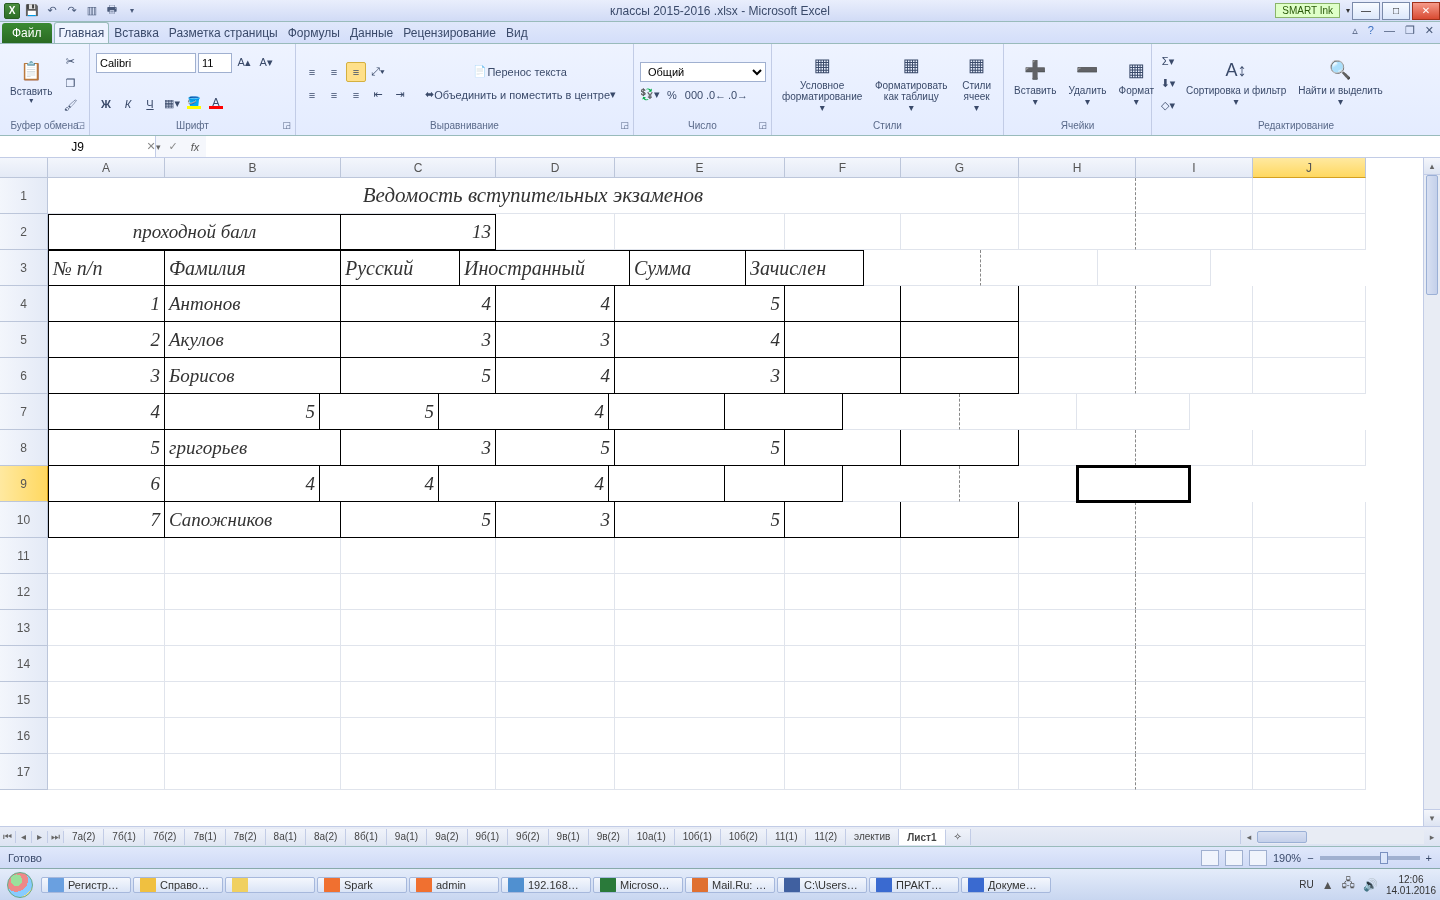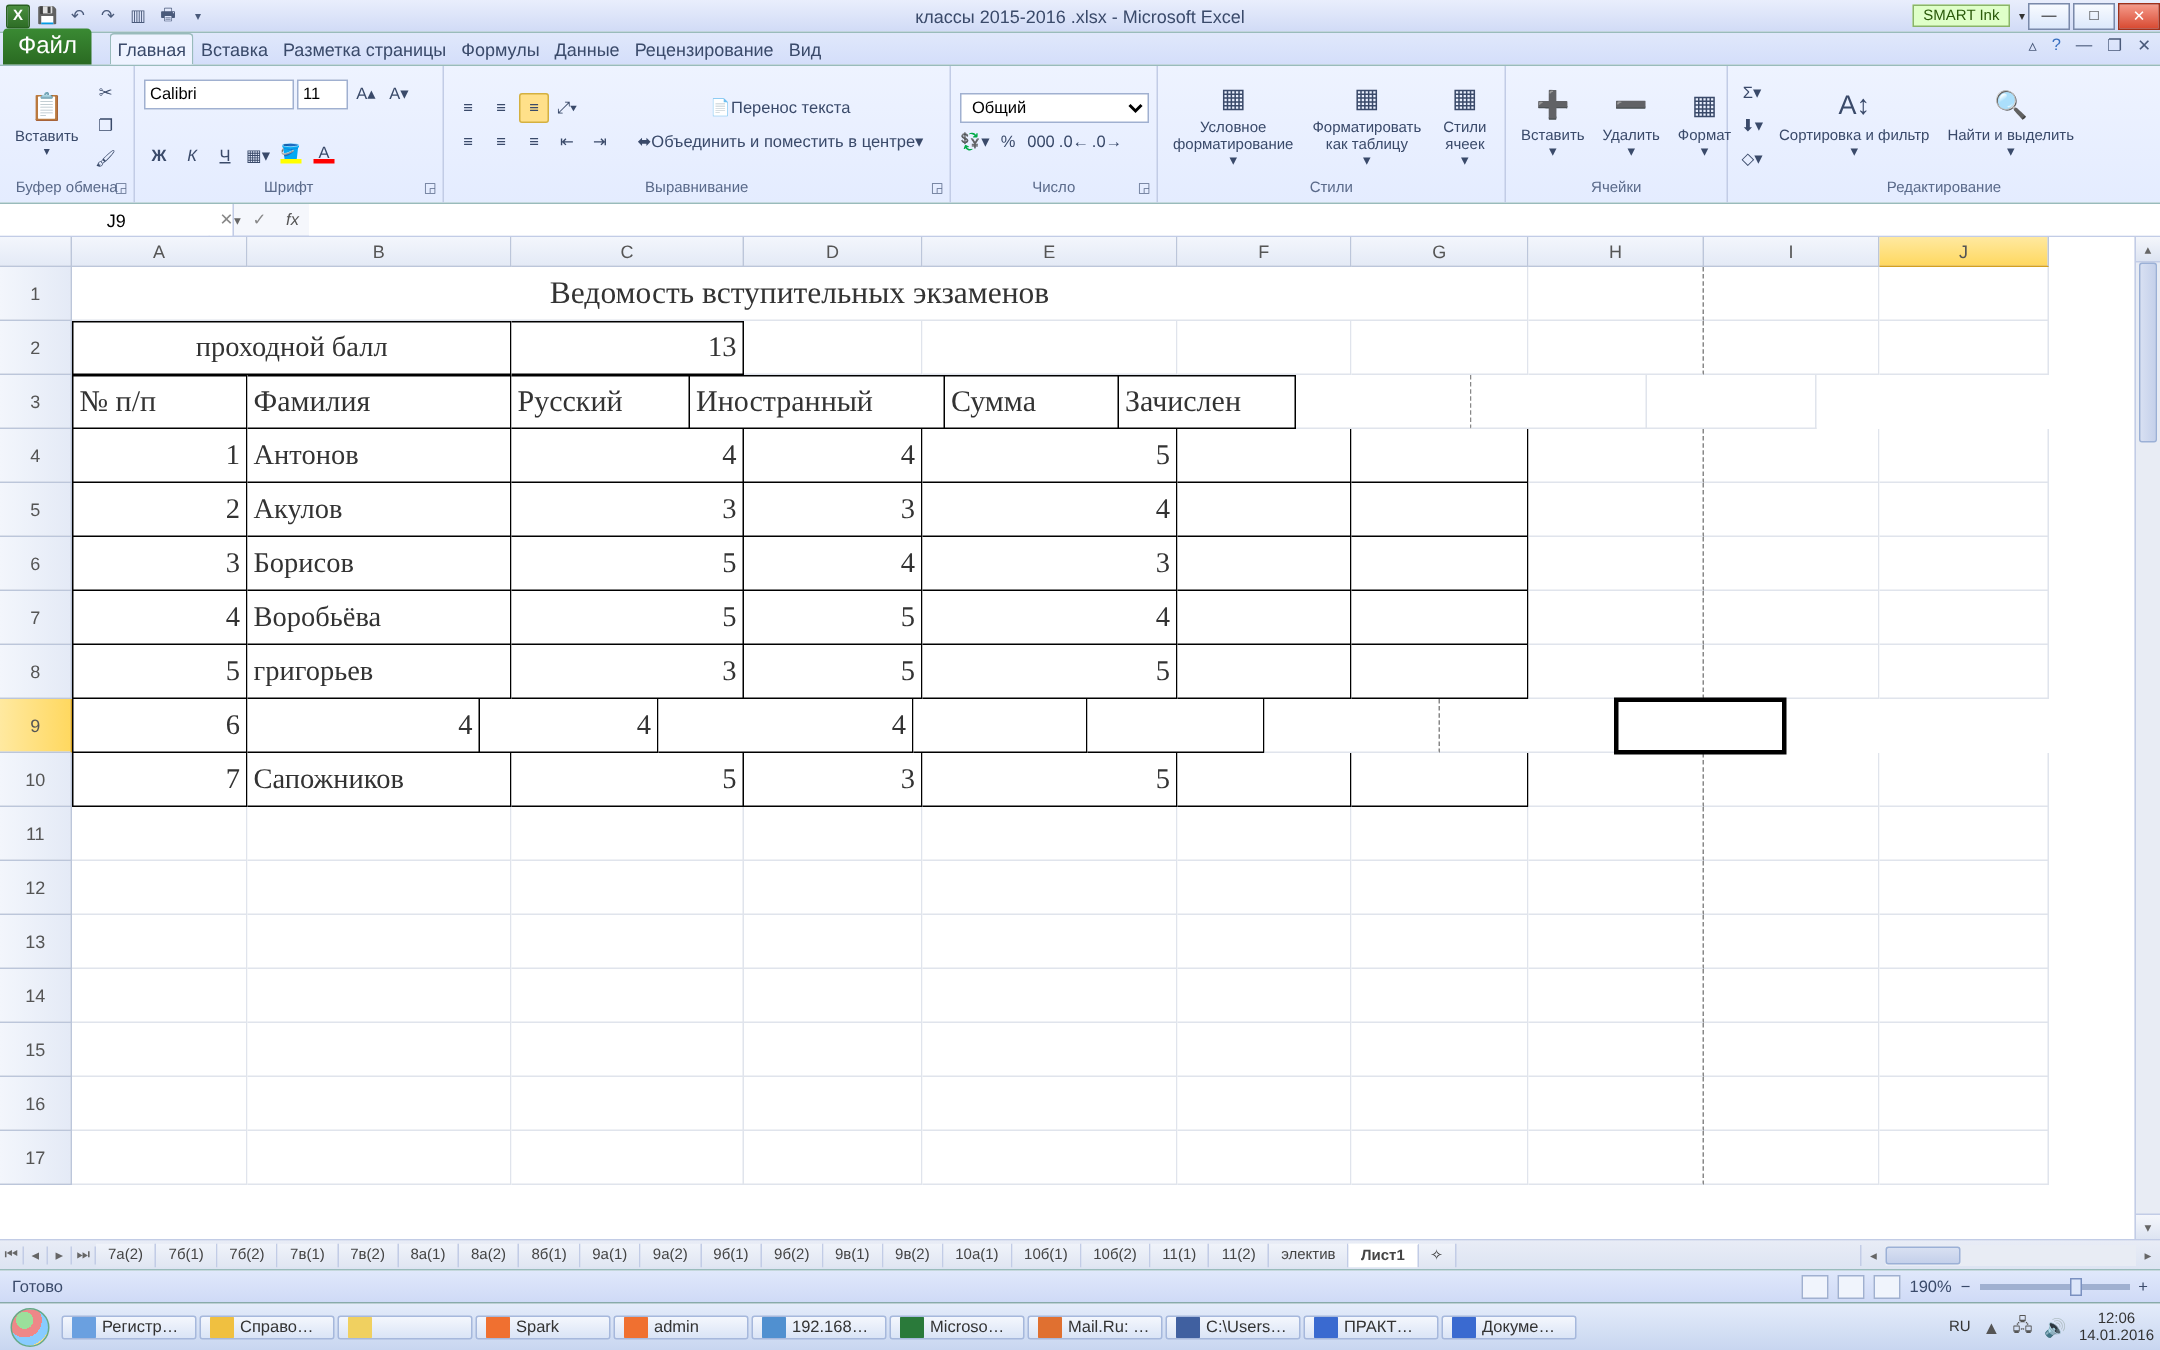--- a/index.html
+++ b/index.html
@@ -12,21 +12,21 @@
 .titlebar .qat .xicon { width: 16px; height: 16px; background: linear-gradient(#4a8d3f,#2e6e26); border: 1px solid #285f20; border-radius: 2px; color: #fff; font-weight: bold; font-size: 10px; display: flex; align-items: center; justify-content: center; }
 .titlebar .qat .qbtn { width: 16px; height: 16px; display: flex; align-items: center; justify-content: center; color: #4a5a7a; font-size: 11px; }
 .titlebar .title { position: absolute; left: 0; right: 0; text-align: center; font-size: 12px; color: #3a4a6a; pointer-events: none; }
 .titlebar .right { position: absolute; right: 0; display: flex; align-items: center; }
 .titlebar .smart { background: #dfffc8; border: 1px solid #8ab46a; padding: 1px 6px; font-size: 10px; color: #2a5a0a; margin-right: 6px; }
 .winbtn { width: 28px; height: 18px; border: 1px solid #7a8aaa; background: linear-gradient(#f8fbff,#dce8fb); margin-left: 2px; display: flex; align-items: center; justify-content: center; font-size: 10px; color: #222; }
 .winbtn.close { background: linear-gradient(#f59a8a,#d84a32); color: #fff; border-color: #a0301a; }
 
 
 .ribbon-tabs { height: 22px; background: linear-gradient(#e0e8fb,#d4defa); display: flex; align-items: flex-end; border-bottom: 1px solid #9bb; padding-left: 2px; position: relative; }
-.filetab { background: linear-gradient(#3a8a33,#2a6a22); color: #fff; padding: 3px 10px; border-radius: 3px 3px 0 0; margin-right: 12px; font-size: 16px; }
+.filetab { background: linear-gradient(#3a8a33,#2a6a22); color: #fff; padding: 3px 10px; border-radius: 3px 3px 0 0; margin-right: 2px; font-size: 12px; }
 .rtab { padding: 3px 4px; font-size: 12px; color: #3a4a6a; border: 1px solid transparent; border-bottom: none; }
 .rtab.active { background: #eef3ff; border-color: #9bb; border-radius: 3px 3px 0 0; }
 .ribbon-tabs .tabicons { position: absolute; right: 6px; top: 2px; display: flex; gap: 10px; color: #4a5a7a; font-size: 11px; }
 
 
 .ribbon { height: 92px; background: linear-gradient(#eef3ff,#e4ecff); border-bottom: 1px solid #9bb; display: flex; }
 .group { border-right: 1px solid #c2cce6; display: flex; flex-direction: column; padding: 2px 6px 1px 6px; }
 .group .gbody { flex: 1; display: flex; align-items: center; gap: 4px; }
 .group .glabel { text-align: center; font-size: 10px; color: #5a6a8a; height: 14px; position: relative; }
 .group .glabel .dlg { position: absolute; right: -2px; top: 0; font-size: 9px; color: #5a6a8a; }
@@ -51,21 +51,21 @@
 
 .sheet-wrap { flex: 1; display: flex; position: relative; overflow: hidden; }
 .sheet { flex: 1; position: relative; }
 .colheads { display: flex; height: 20px; position: absolute; top: 0; left: 0; }
 .corner { width: 48px; height: 20px; background: linear-gradient(#f3f6fc,#e4eaf6); border-right: 1px solid #bcc6da; border-bottom: 1px solid #bcc6da; }
 .ch { height: 20px; background: linear-gradient(#f3f6fc,#e4eaf6); border-right: 1px solid #bcc6da; border-bottom: 1px solid #bcc6da; text-align: center; font-size: 12px; color: #555; line-height: 20px; }
 .ch.sel { background: linear-gradient(#ffe9a0,#ffd860); border-bottom-color: #d4a020; }
 .rowheads { position: absolute; top: 20px; left: 0; width: 48px; }
 .rh { height: 36px; background: linear-gradient(90deg,#f3f6fc,#e4eaf6); border-right: 1px solid #bcc6da; border-bottom: 1px solid #bcc6da; text-align: center; font-size: 12px; color: #555; display: flex; align-items: center; justify-content: center; }
 .rh.sel { background: linear-gradient(90deg,#ffe9a0,#ffd860); border-right-color: #d4a020; }
-.grid { position: absolute; top: 20px; left: 48px; }
+.grid { position: absolute; top: 20px; left: 48px; font-style: italic; }
 .gridrow { display: flex; height: 36px; }
 .cell { height: 36px; border-right: 1px solid #e0e4ec; border-bottom: 1px solid #e0e4ec; font-size: 19px; font-family: "Times New Roman", serif; padding: 0 4px; display: flex; align-items: center; background: #fff; } 
 .bord { border-right: 1.5px solid #000 !important; border-bottom: 1.5px solid #000 !important; }
 .bord-t { border-top: 1.5px solid #000; }
 .bord-l { border-left: 1.5px solid #000; }
 .num { justify-content: flex-end; }
 .ctr { justify-content: center; }
 .sel-cell { outline: 3px solid #000; outline-offset: -2px; z-index: 5; position: relative; }
 .page-break { border-right: 1px dashed #888 !important; }
 .vscroll { width: 17px; background: #e8ecf4; border-left: 1px solid #c2cce6; display: flex; flex-direction: column; }
@@ -366,21 +366,20 @@
           <div class="cell bord num" style="width: 119px;">4</div>
           <div class="cell bord num" style="width: 170px;">3</div>
           <div class="cell bord" style="width: 116px;"></div>
           <div class="cell bord" style="width: 118px;"></div>
           <div class="cell page-break" style="width: 117px;"></div>
           <div class="cell " style="width: 117px;"></div>
           <div class="cell " style="width: 113px;"></div>
         </div>
         <div class="gridrow">
           <div class="cell bord bord-l num" style="width: 117px;">4</div>
-          <div class="cell bord" style="width: 176px;">Воробьёва</div>
           <div class="cell bord num" style="width: 155px;">5</div>
           <div class="cell bord num" style="width: 119px;">5</div>
           <div class="cell bord num" style="width: 170px;">4</div>
           <div class="cell bord" style="width: 116px;"></div>
           <div class="cell bord" style="width: 118px;"></div>
           <div class="cell page-break" style="width: 117px;"></div>
           <div class="cell " style="width: 117px;"></div>
           <div class="cell " style="width: 113px;"></div>
         </div>
         <div class="gridrow">

